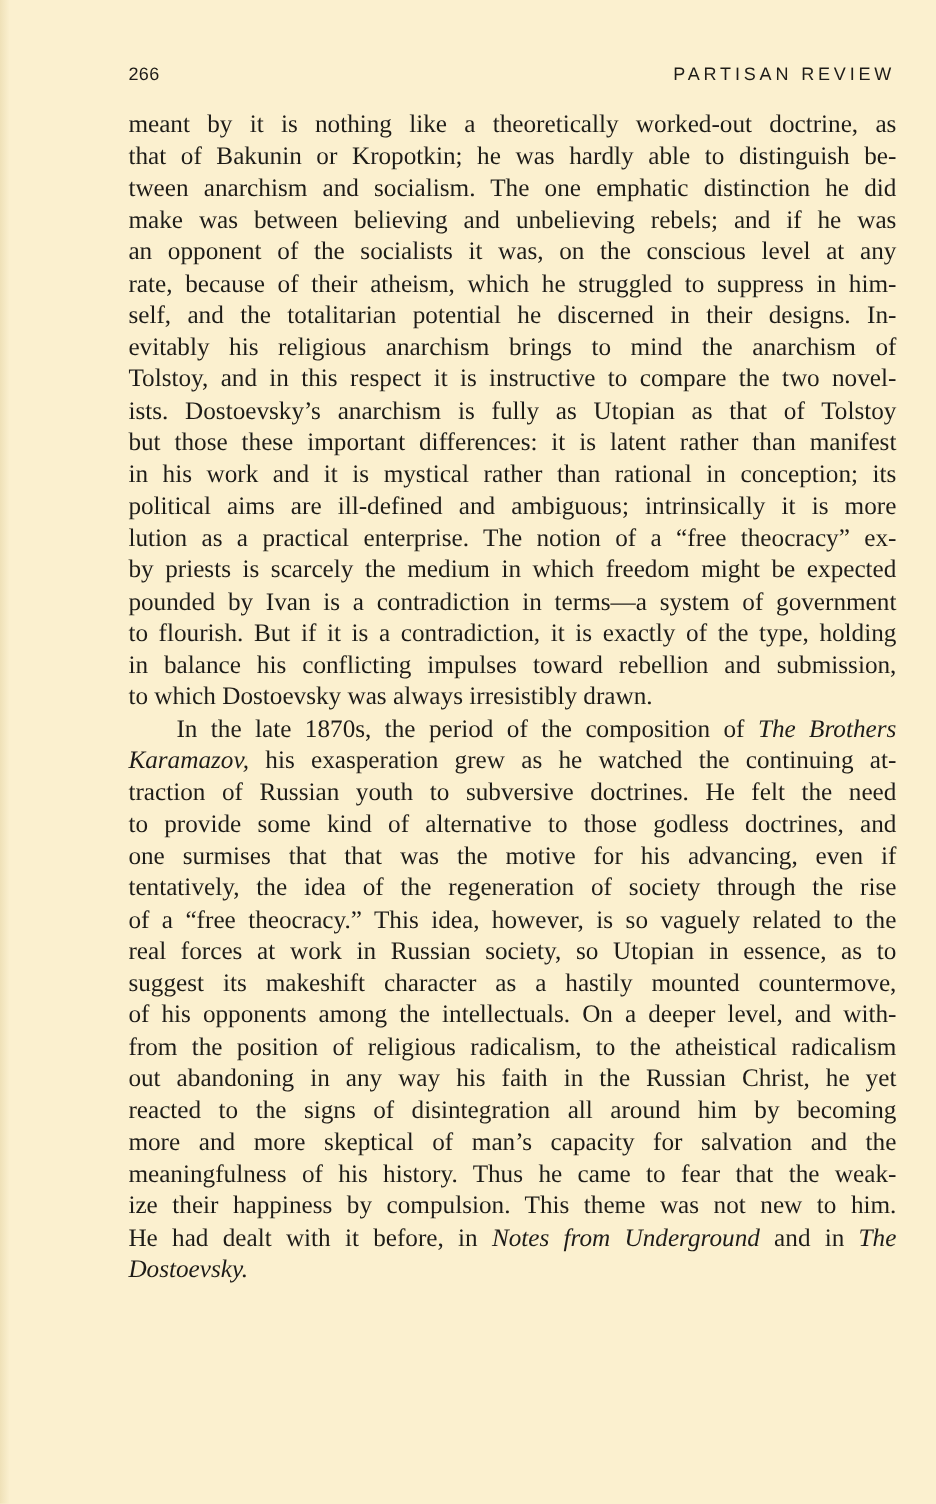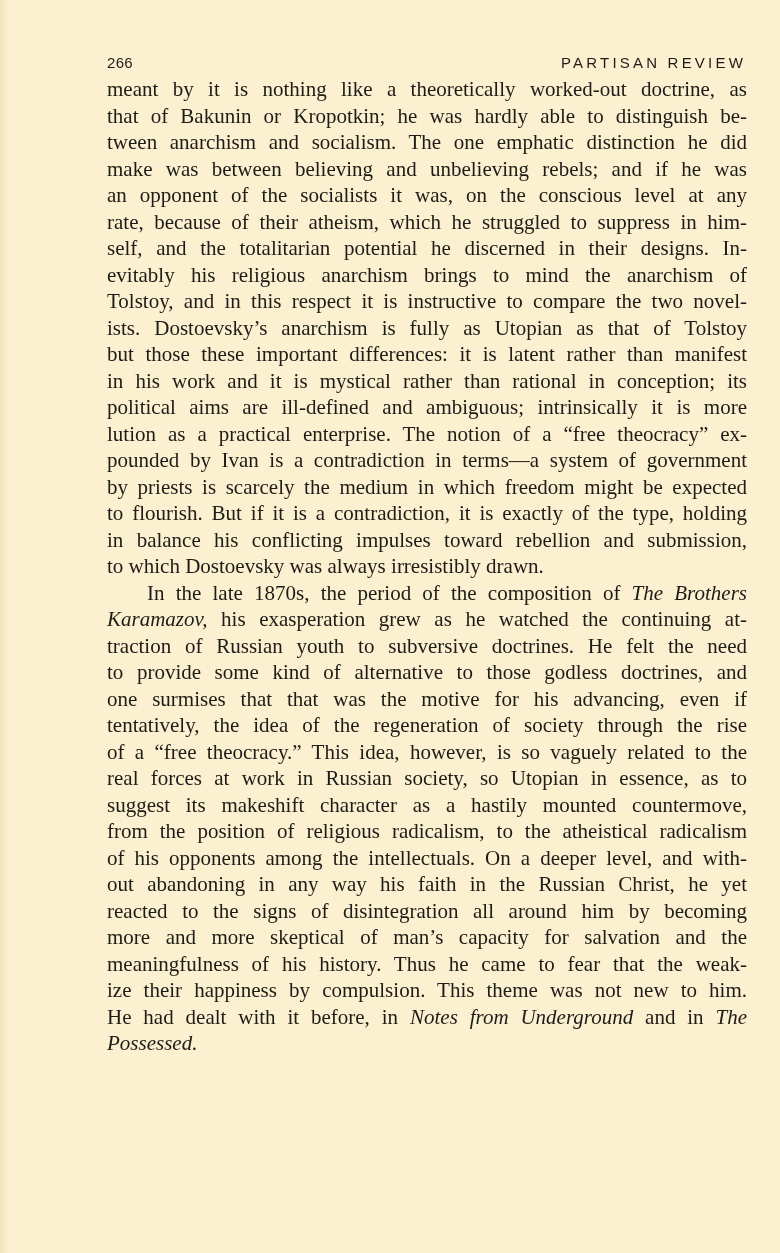--- a/index.html
+++ b/index.html
@@ -15,21 +15,21 @@
       background: linear-gradient(to right, #efe1b8, #fbf0cf);
     }
     .header {
       position: absolute; left: 107px; right: 34px; top: 50px;
       height: 24px; display: flex; justify-content: space-between; align-items: center;
       font-family: "Liberation Sans", "DejaVu Sans", sans-serif;
     }
     .page-number { font-size: 15px; font-weight: normal; letter-spacing: 0.3px; }
     .running-head { font-size: 15px; letter-spacing: 3.2px; font-weight: normal; }
     .body-text {
-      position: absolute; left: 107px; top: 76px; width: 640px;
+      position: absolute; left: 107px; top: 90px; width: 640px;
     }
     .line {
       height: 26.5px; line-height: 26.5px;
       font-size: 21px; white-space: nowrap;
       text-align: justify; text-align-last: justify;
       display: block;
     }
     .line.last { text-align-last: left; }
     .line.indent { padding-left: 40px; }
     i { font-style: italic; }
@@ -53,40 +53,40 @@
     <span class="line">an opponent of the socialists it was, on the conscious level at any</span>
     <span class="line">rate, because of their atheism, which he struggled to suppress in him-</span>
     <span class="line">self, and the totalitarian potential he discerned in their designs. In-</span>
     <span class="line">evitably his religious anarchism brings to mind the anarchism of</span>
     <span class="line">Tolstoy, and in this respect it is instructive to compare the two novel-</span>
     <span class="line">ists. Dostoevsky’s anarchism is fully as Utopian as that of Tolstoy</span>
     <span class="line">but those these important differences: it is latent rather than manifest</span>
     <span class="line">in his work and it is mystical rather than rational in conception; its</span>
     <span class="line">political aims are ill-defined and ambiguous; intrinsically it is more</span>
     <span class="line">lution as a practical enterprise. The notion of a “free theocracy” ex-</span>
+    <span class="line">by priests is scarcely the medium in which freedom might be expected</span>
     <span class="line">pounded by Ivan is a contradiction in terms—a system of government</span>
-    <span class="line">by priests is scarcely the medium in which freedom might be expected</span>
     <span class="line">to flourish. But if it is a contradiction, it is exactly of the type, holding</span>
     <span class="line">in balance his conflicting impulses toward rebellion and submission,</span>
     <span class="line last">to which Dostoevsky was always irresistibly drawn.</span>
   </div>
 
   <div>
     <span class="line indent"><span>In the late 1870s, the period of the composition of </span><i>The Brothers</i></span>
     <span class="line"><i>Karamazov,</i><span> his exasperation grew as he watched the continuing at-</span></span>
     <span class="line">traction of Russian youth to subversive doctrines. He felt the need</span>
     <span class="line">to provide some kind of alternative to those godless doctrines, and</span>
     <span class="line">one surmises that that was the motive for his advancing, even if</span>
     <span class="line">tentatively, the idea of the regeneration of society through the rise</span>
     <span class="line">of a “free theocracy.” This idea, however, is so vaguely related to the</span>
     <span class="line">real forces at work in Russian society, so Utopian in essence, as to</span>
     <span class="line">suggest its makeshift character as a hastily mounted countermove,</span>
+    <span class="line">of his opponents among the intellectuals. On a deeper level, and with-</span>
     <span class="line">from the position of religious radicalism, to the atheistical radicalism</span>
-    <span class="line">of his opponents among the intellectuals. On a deeper level, and with-</span>
     <span class="line">out abandoning in any way his faith in the Russian Christ, he yet</span>
     <span class="line">reacted to the signs of disintegration all around him by becoming</span>
     <span class="line">more and more skeptical of man’s capacity for salvation and the</span>
     <span class="line">meaningfulness of his history. Thus he came to fear that the weak-</span>
     <span class="line">ize their happiness by compulsion. This theme was not new to him.</span>
     <span class="line"><span>He had dealt with it before, in </span><i>Notes from Underground</i><span> and in </span><i>The</i></span>
-    <span class="line last"><i>Possessed.</i></span>
+    <span class="line last"><i>Dostoevsky.</i></span>
   </div>
 </div>
 
 </body></html>

